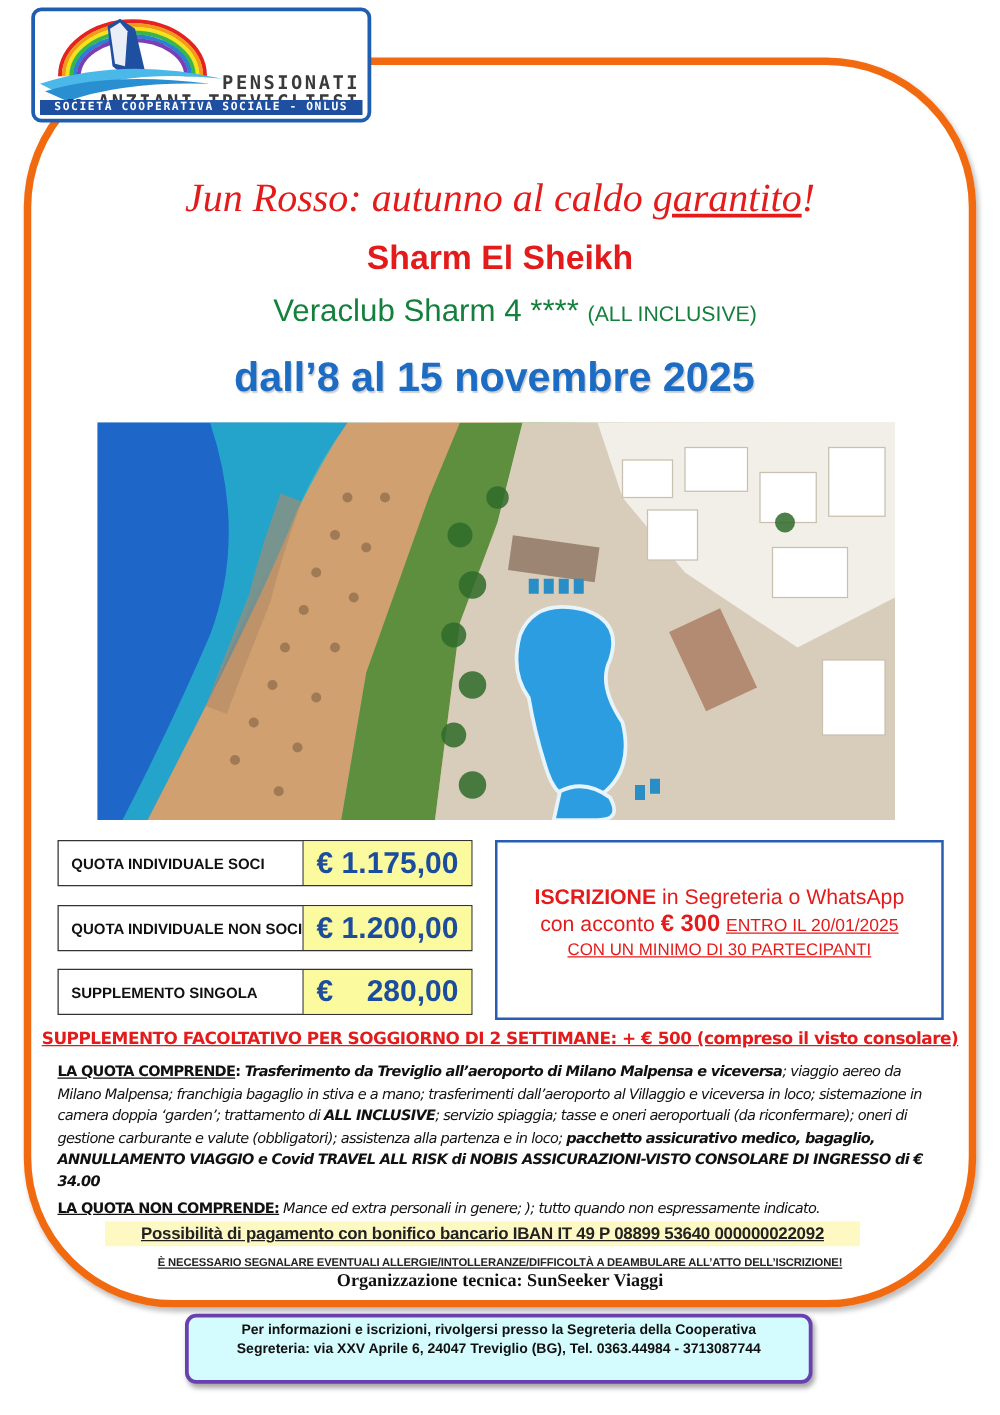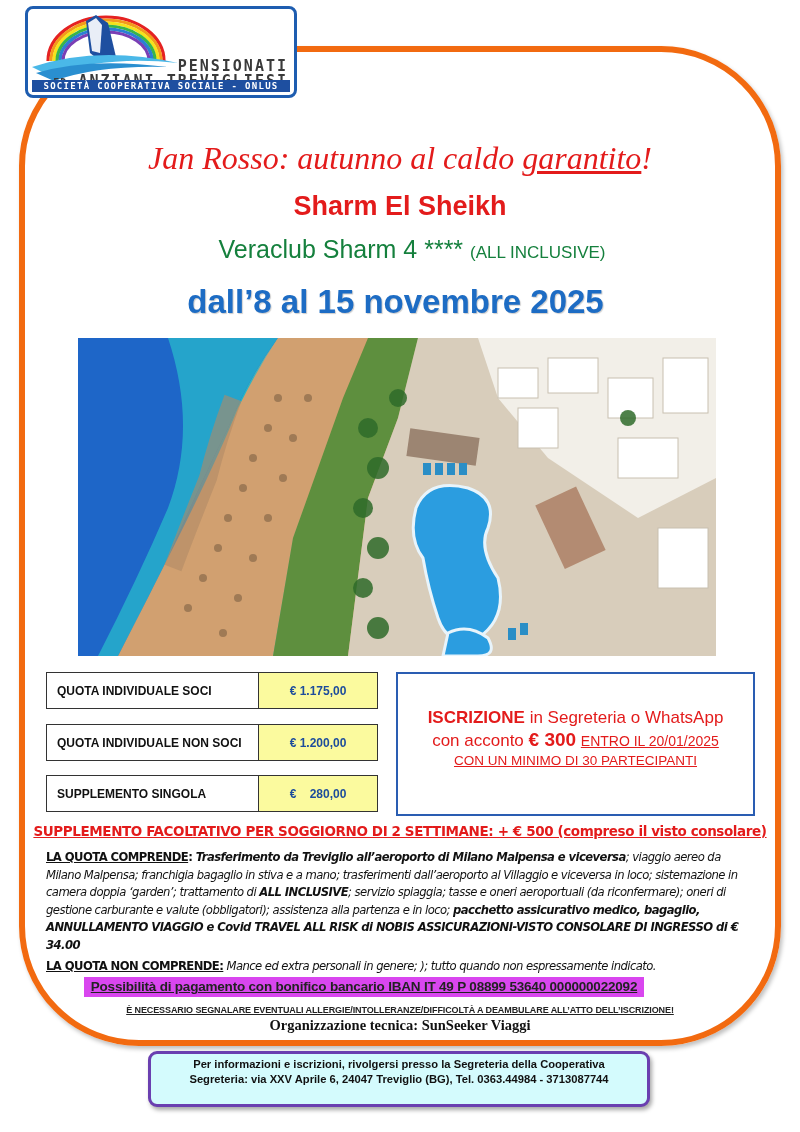--- a/index.html
+++ b/index.html
@@ -65,21 +65,21 @@
   
   .price-row {
     position: absolute; left: 46px; width: 332px; height: 37px;
     border: 1.5px solid #333; display: flex; background: #fff;
   }
   .price-row .lbl {
     flex: 1; font-weight: bold; font-size: 12px; padding-left: 10px; display: flex; align-items: center;
     border-right: 1.5px solid #333;
   }
   .price-row .val {
-    width: 118px; background: #fbfa9e; color: #1c4c9c; font-weight: bold; font-size: 12px;
+    width: 134px; background: #fbfa9e; color: #1c4c9c; font-weight: bold; font-size: 24px;
     display: flex; align-items: center; justify-content: center; white-space: pre;
   }
 
   .enroll {
     position: absolute; left: 396px; top: 672px; width: 359px; height: 144px;
     border: 2px solid #2a5db2; text-align: center; color: #e31b1b; padding-top: 33px;
   }
   .enroll .e1 { font-size: 17px; line-height: 22px; }
   .enroll .e1 b { font-weight: bold; }
   .enroll .e2 { font-size: 17px; line-height: 22px; }
@@ -94,21 +94,21 @@
   }
   .details {
     position: absolute; left: 46px; top: 849px; width: 712px; font-size: 11.6px; line-height: 17.5px;
     font-family: "DejaVu Sans", sans-serif; letter-spacing: -0.55px; color: #111;
   }
   .details .hdr { font-weight: bold; text-decoration: underline; font-style: normal; }
   .details i { font-style: italic; }
   .details p + p { margin-top: 4px; }
 
   .iban {
-    position: absolute; left: 84px; top: 977px; width: 560px; height: 20px; background: #d946ef;
+    position: absolute; left: 84px; top: 977px; width: 604px; height: 20px; background: #fef9c3;
     text-align: center; font-size: 13.5px; font-weight: bold; text-decoration: underline; line-height: 20px;
     color: #222; letter-spacing: -0.2px;
   }
   .allergie {
     position: absolute; left: 0; width: 800px; top: 1005px; text-align: center;
     font-size: 9px; font-weight: bold; text-decoration: underline; color: #222; letter-spacing: -0.1px;
   }
   .org {
     position: absolute; left: 0; width: 800px; top: 1017px; text-align: center;
     font-family: "Liberation Serif", serif; font-weight: bold; font-size: 14.5px; color: #111;
@@ -139,21 +139,21 @@
     <polygon points="58,12 68,6 80,14 88,48 72,52 62,44" fill="#1e4fa0"></polygon>
     <polygon points="60,14 68,9 74,16 72,44 64,42" fill="#e9eef7"></polygon>
     <path d="M4 58 Q70 36 150 54 Q80 46 20 66 Z" fill="#4ab8e8"></path>
     <path d="M8 64 Q60 48 140 58 Q70 56 26 72 Z" fill="#2a8fd0"></path>
   </svg>
   <div class="l1">PENSIONATI</div>
   <div class="l2"><small>ED</small> <span>ANZIANI TREVIGLIESI</span></div>
   <div class="l3">SOCIETÀ COOPERATIVA SOCIALE - ONLUS</div>
 </div>
 
-<div class="title1"><span>Jan Rosso: autunno al caldo </span><u>garantito</u><span>!</span></div>
+<div class="title1"><span>Jun Rosso: autunno al caldo </span><u>garantito</u><span>!</span></div>
 <div class="title2">Sharm El Sheikh</div>
 <div class="title3"><span>Veraclub Sharm 4 ****</span> <span class="small">(ALL INCLUSIVE)</span></div>
 <div class="title4">dall’8 al 15 novembre 2025</div>
 
 <div class="photo">
   <svg width="638" height="318" viewBox="0 0 638 318">
     <path d="M0 0 L200 0 Q170 40 150 90 Q120 150 90 220 Q60 280 40 318 L0 318 Z" fill="#1e66c8"></path>
     <path d="M90 0 L200 0 Q170 40 150 90 Q120 150 90 220 Q60 280 40 318 L20 318 Q60 240 90 170 Q120 90 90 0 Z" fill="#27b4cc" opacity="0.8"></path>
     <path d="M200 0 L290 0 L265 60 L240 130 L215 200 L195 318 L40 318 Q70 260 100 200 Q140 120 160 70 Q180 30 200 0 Z" fill="#d1a070"></path>
     <path d="M155 60 Q140 100 130 140 Q110 190 95 230" stroke="#b08a66" stroke-width="18" fill="none" opacity="0.6"></path>

